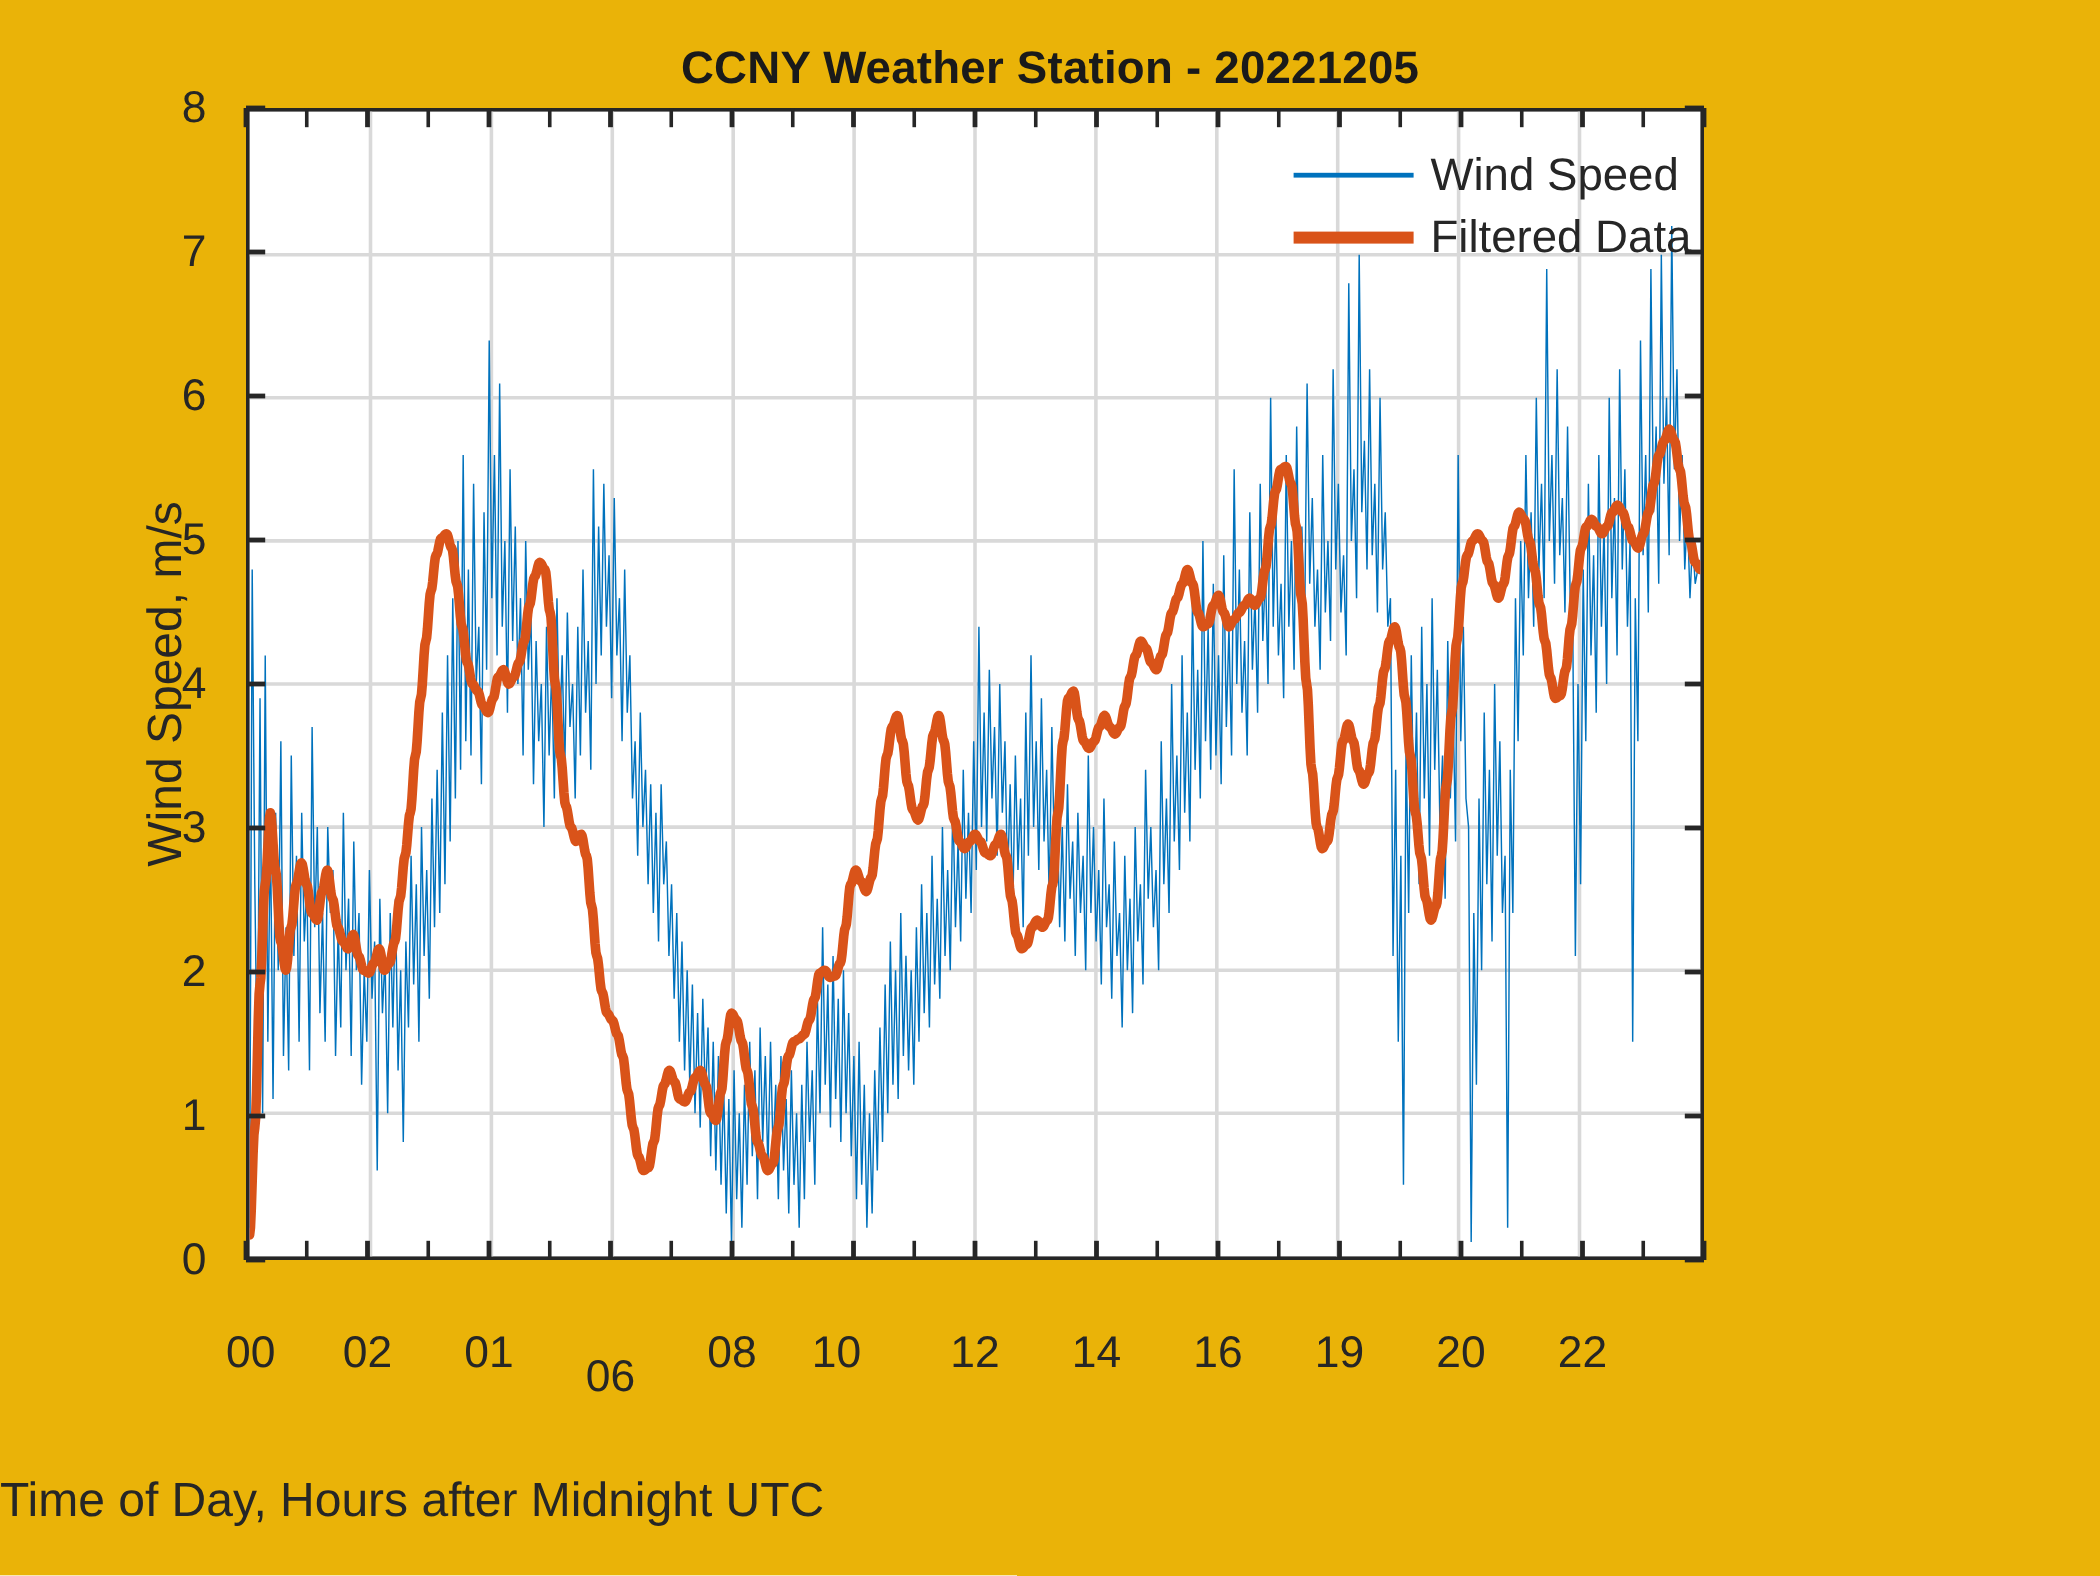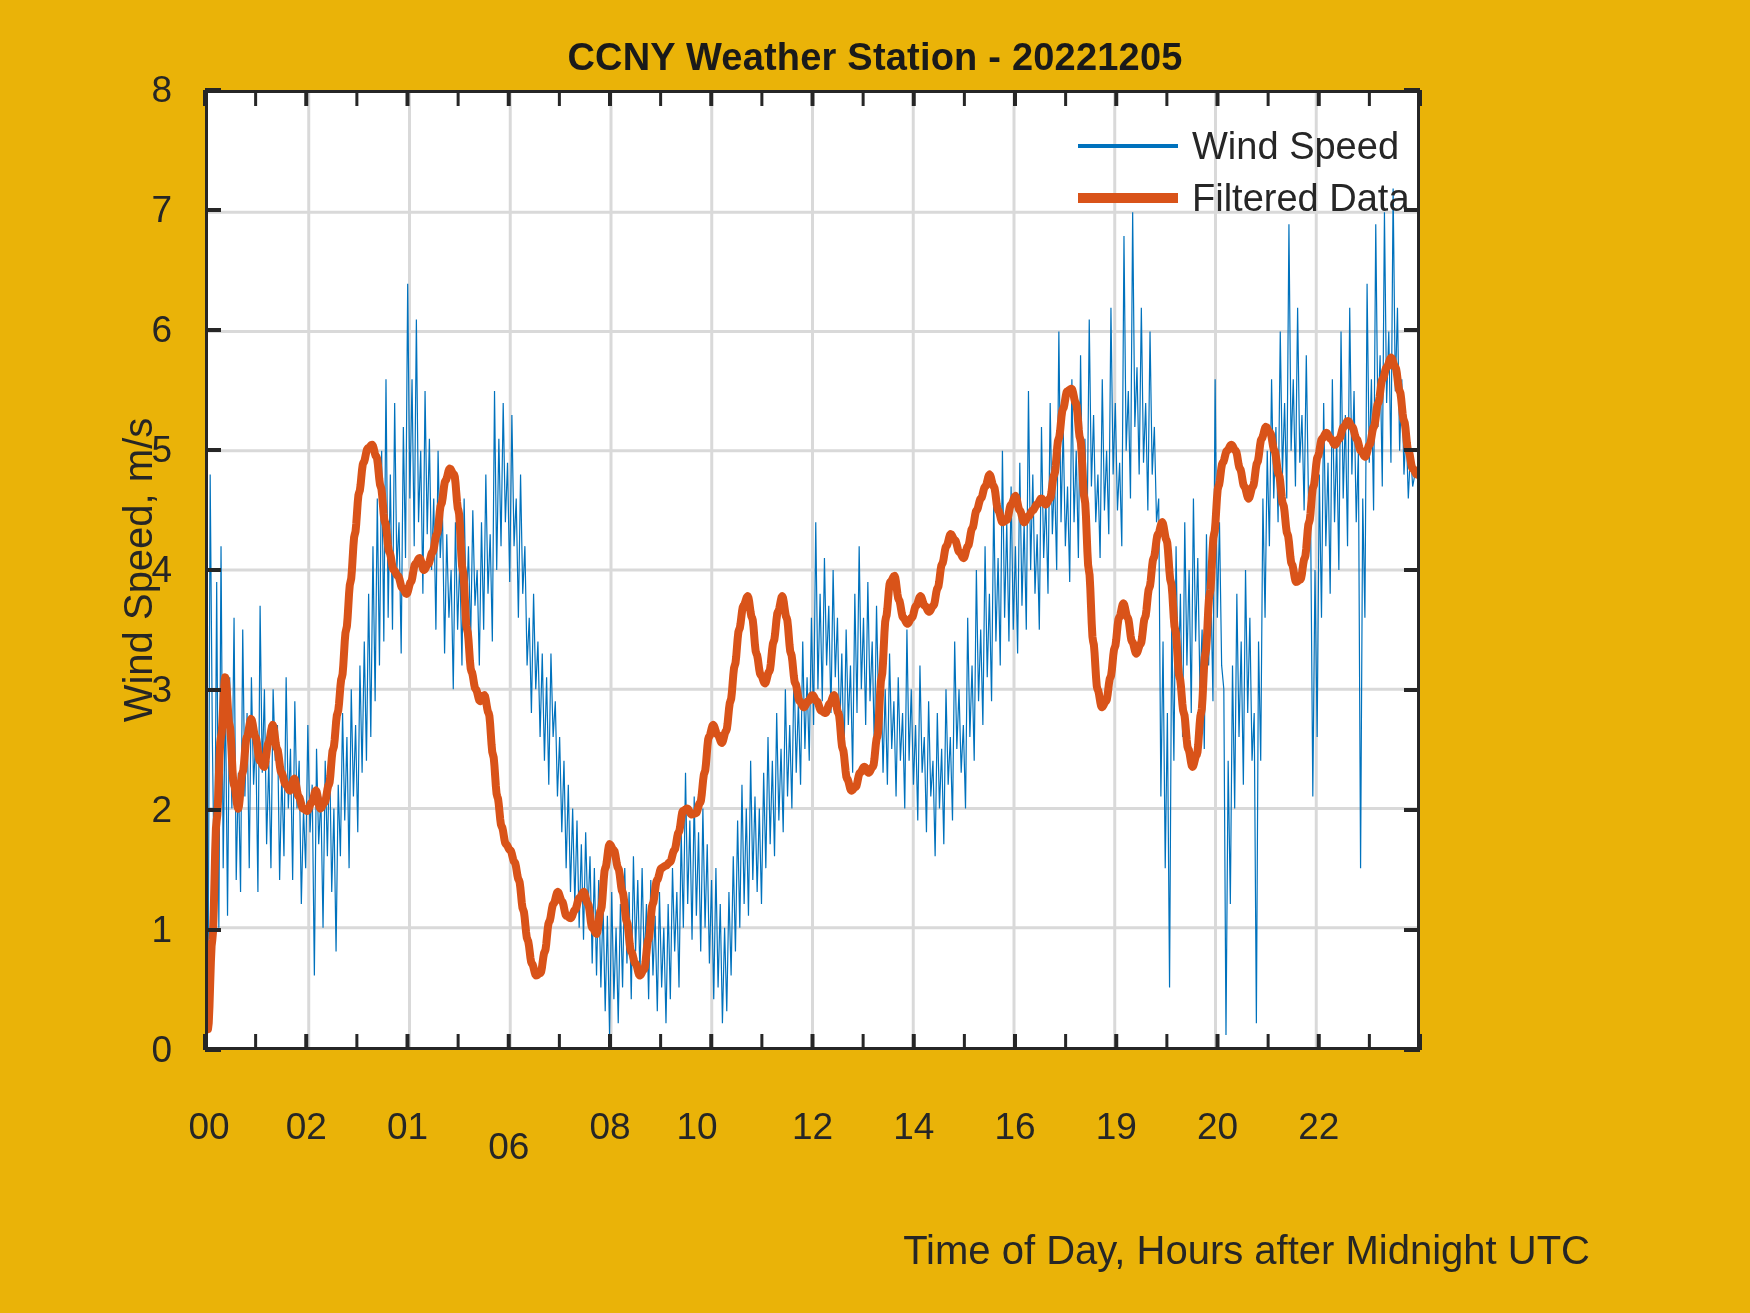--- a/index.html
+++ b/index.html
@@ -88,21 +88,21 @@
     transform: translateX(-50%);
     font-size: 37px;
     color: #262626;
     white-space: nowrap;
   }
   #xlabel {
     position: absolute;
     left: 0;
     top: 1228px;
     width: 1590px;
-    text-align: right;
+    text-align: left;
     font-size: 40px;
     color: #262626;
   }
   
   #legend {
     position: absolute;
     left: 1078px;
     top: 116px;
     width: 340px;
     padding: 4px 0 6px 0;

